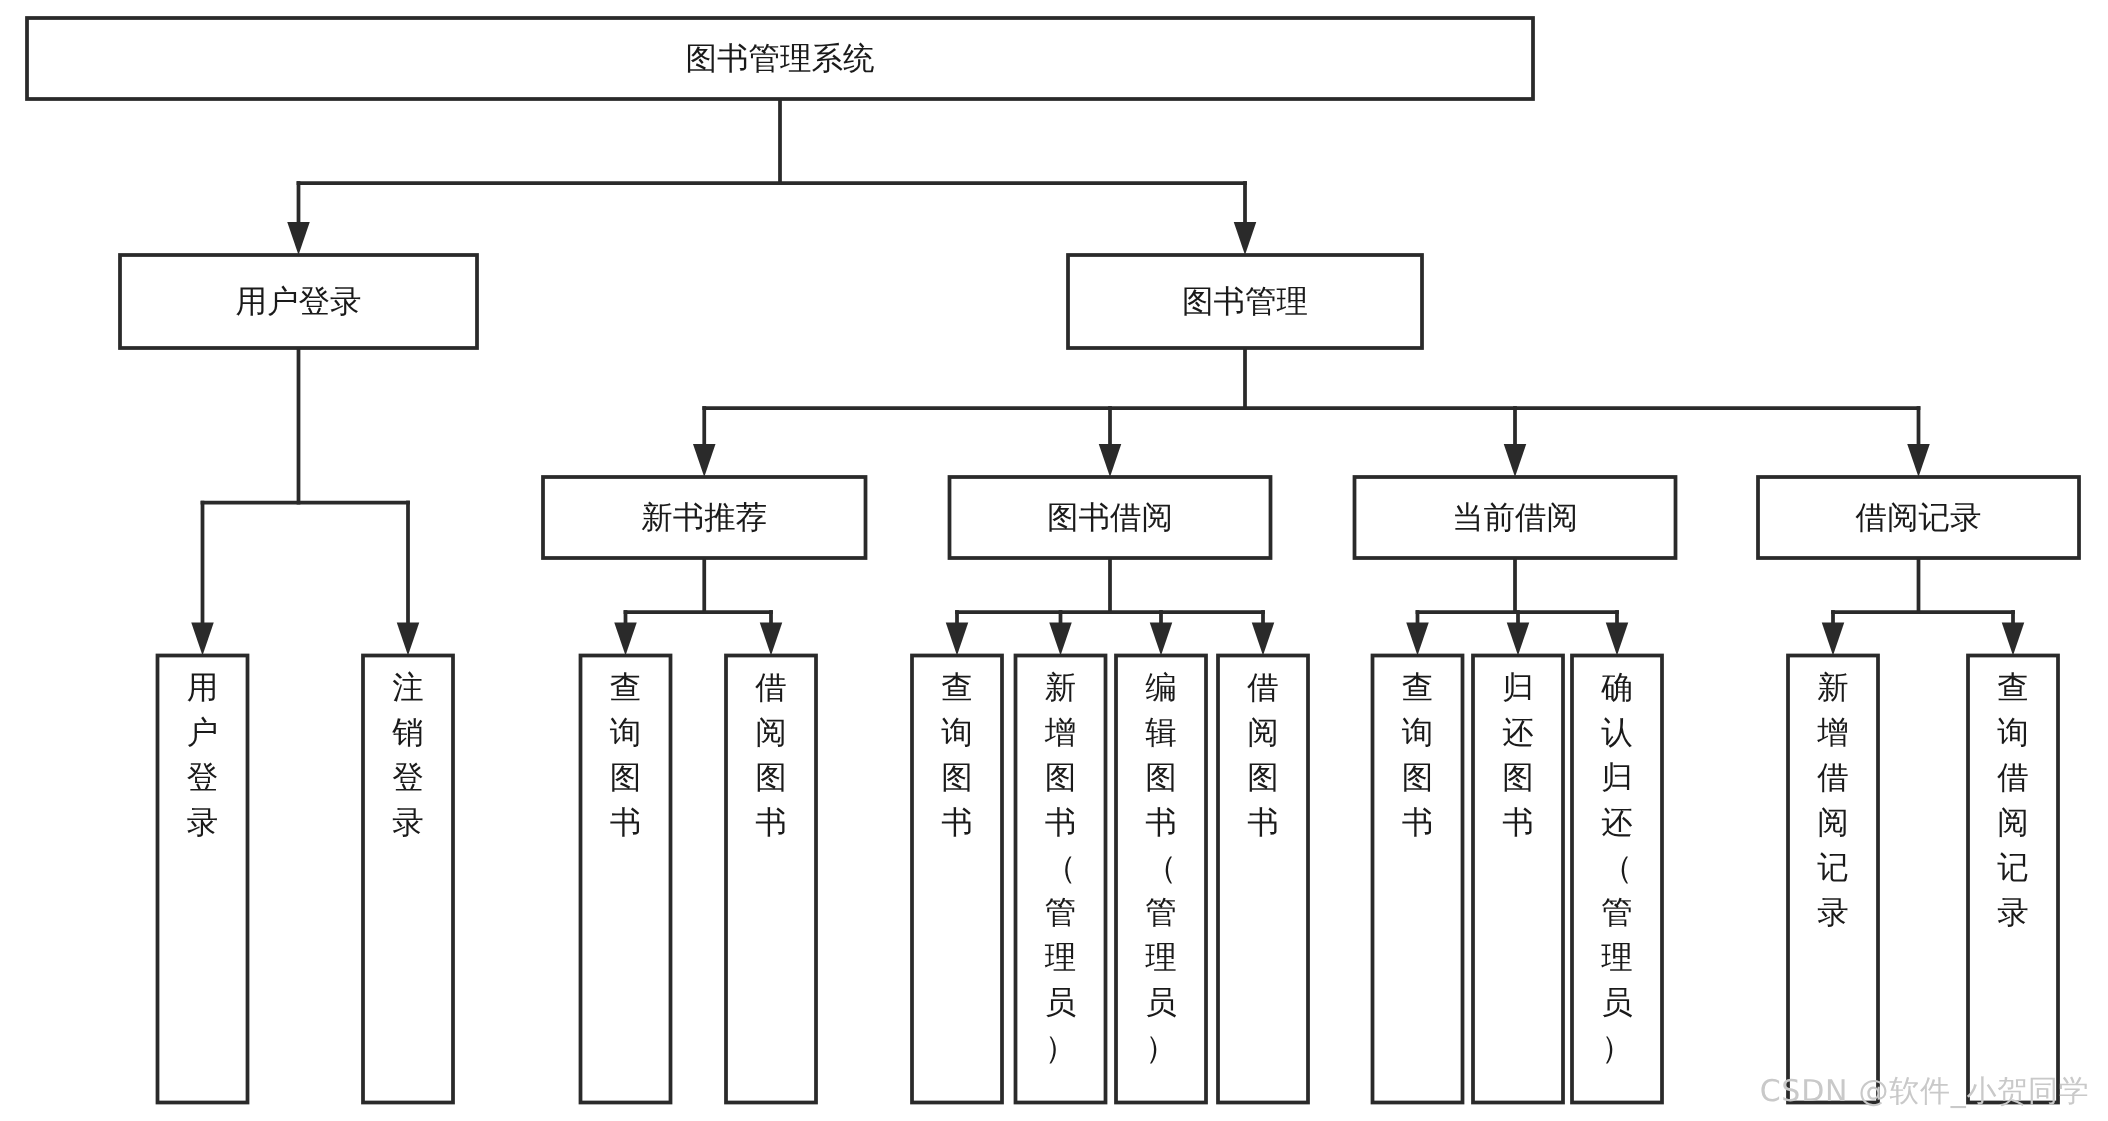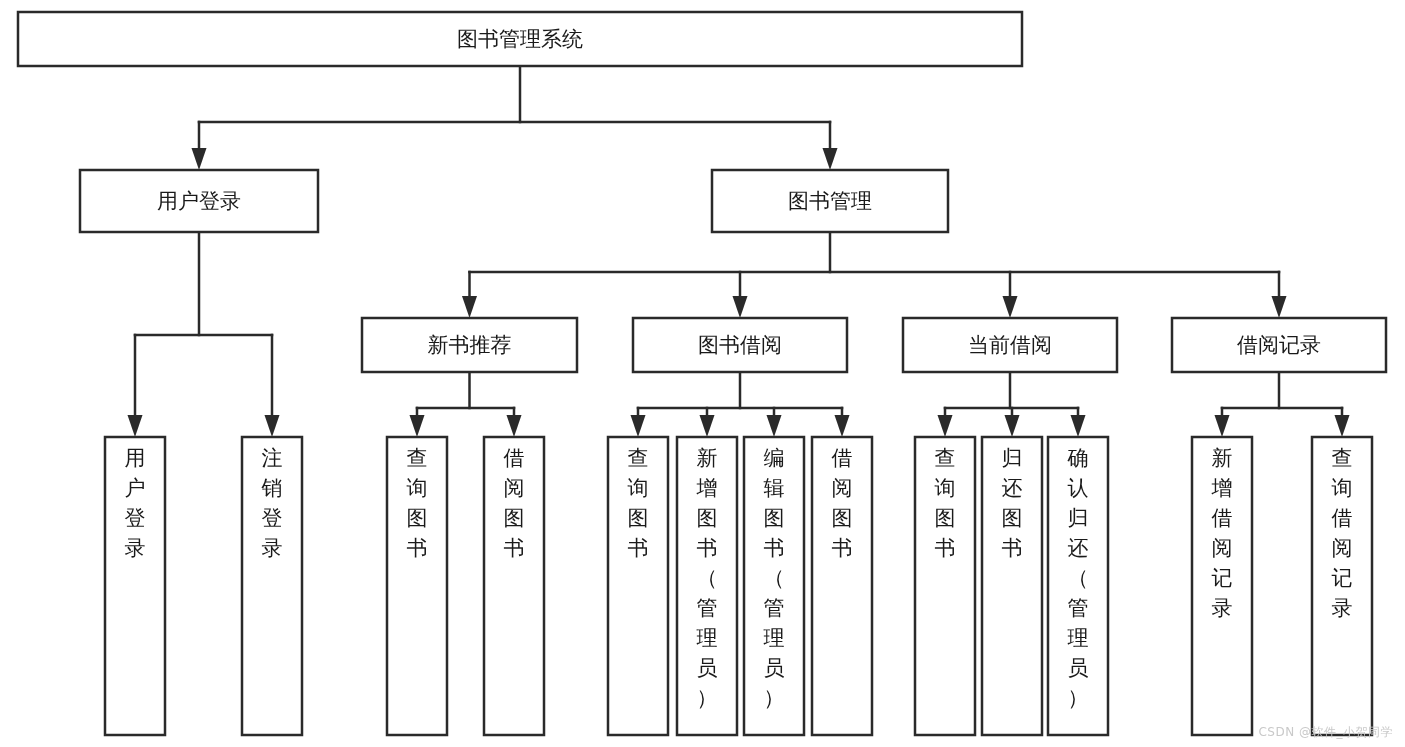--- a/index.html
+++ b/index.html
@@ -52,21 +52,21 @@
     font-family: "DejaVu Sans", "Liberation Sans", sans-serif;
     font-size: 21px;
     fill: #1a1a1a;
     text-anchor: middle;
   }
   .watermark {
     position: absolute;
     right: 12px;
     bottom: 6px;
     font-family: "DejaVu Sans", "Liberation Sans", sans-serif;
-    font-size: 12px;
+    font-size: 20px;
     color: #c9c9c9;
     letter-spacing: 0.5px;
     white-space: nowrap;
     user-select: none;
   }
 </style>
 </head>
 <body>
 
 <div id="diagram-root">

